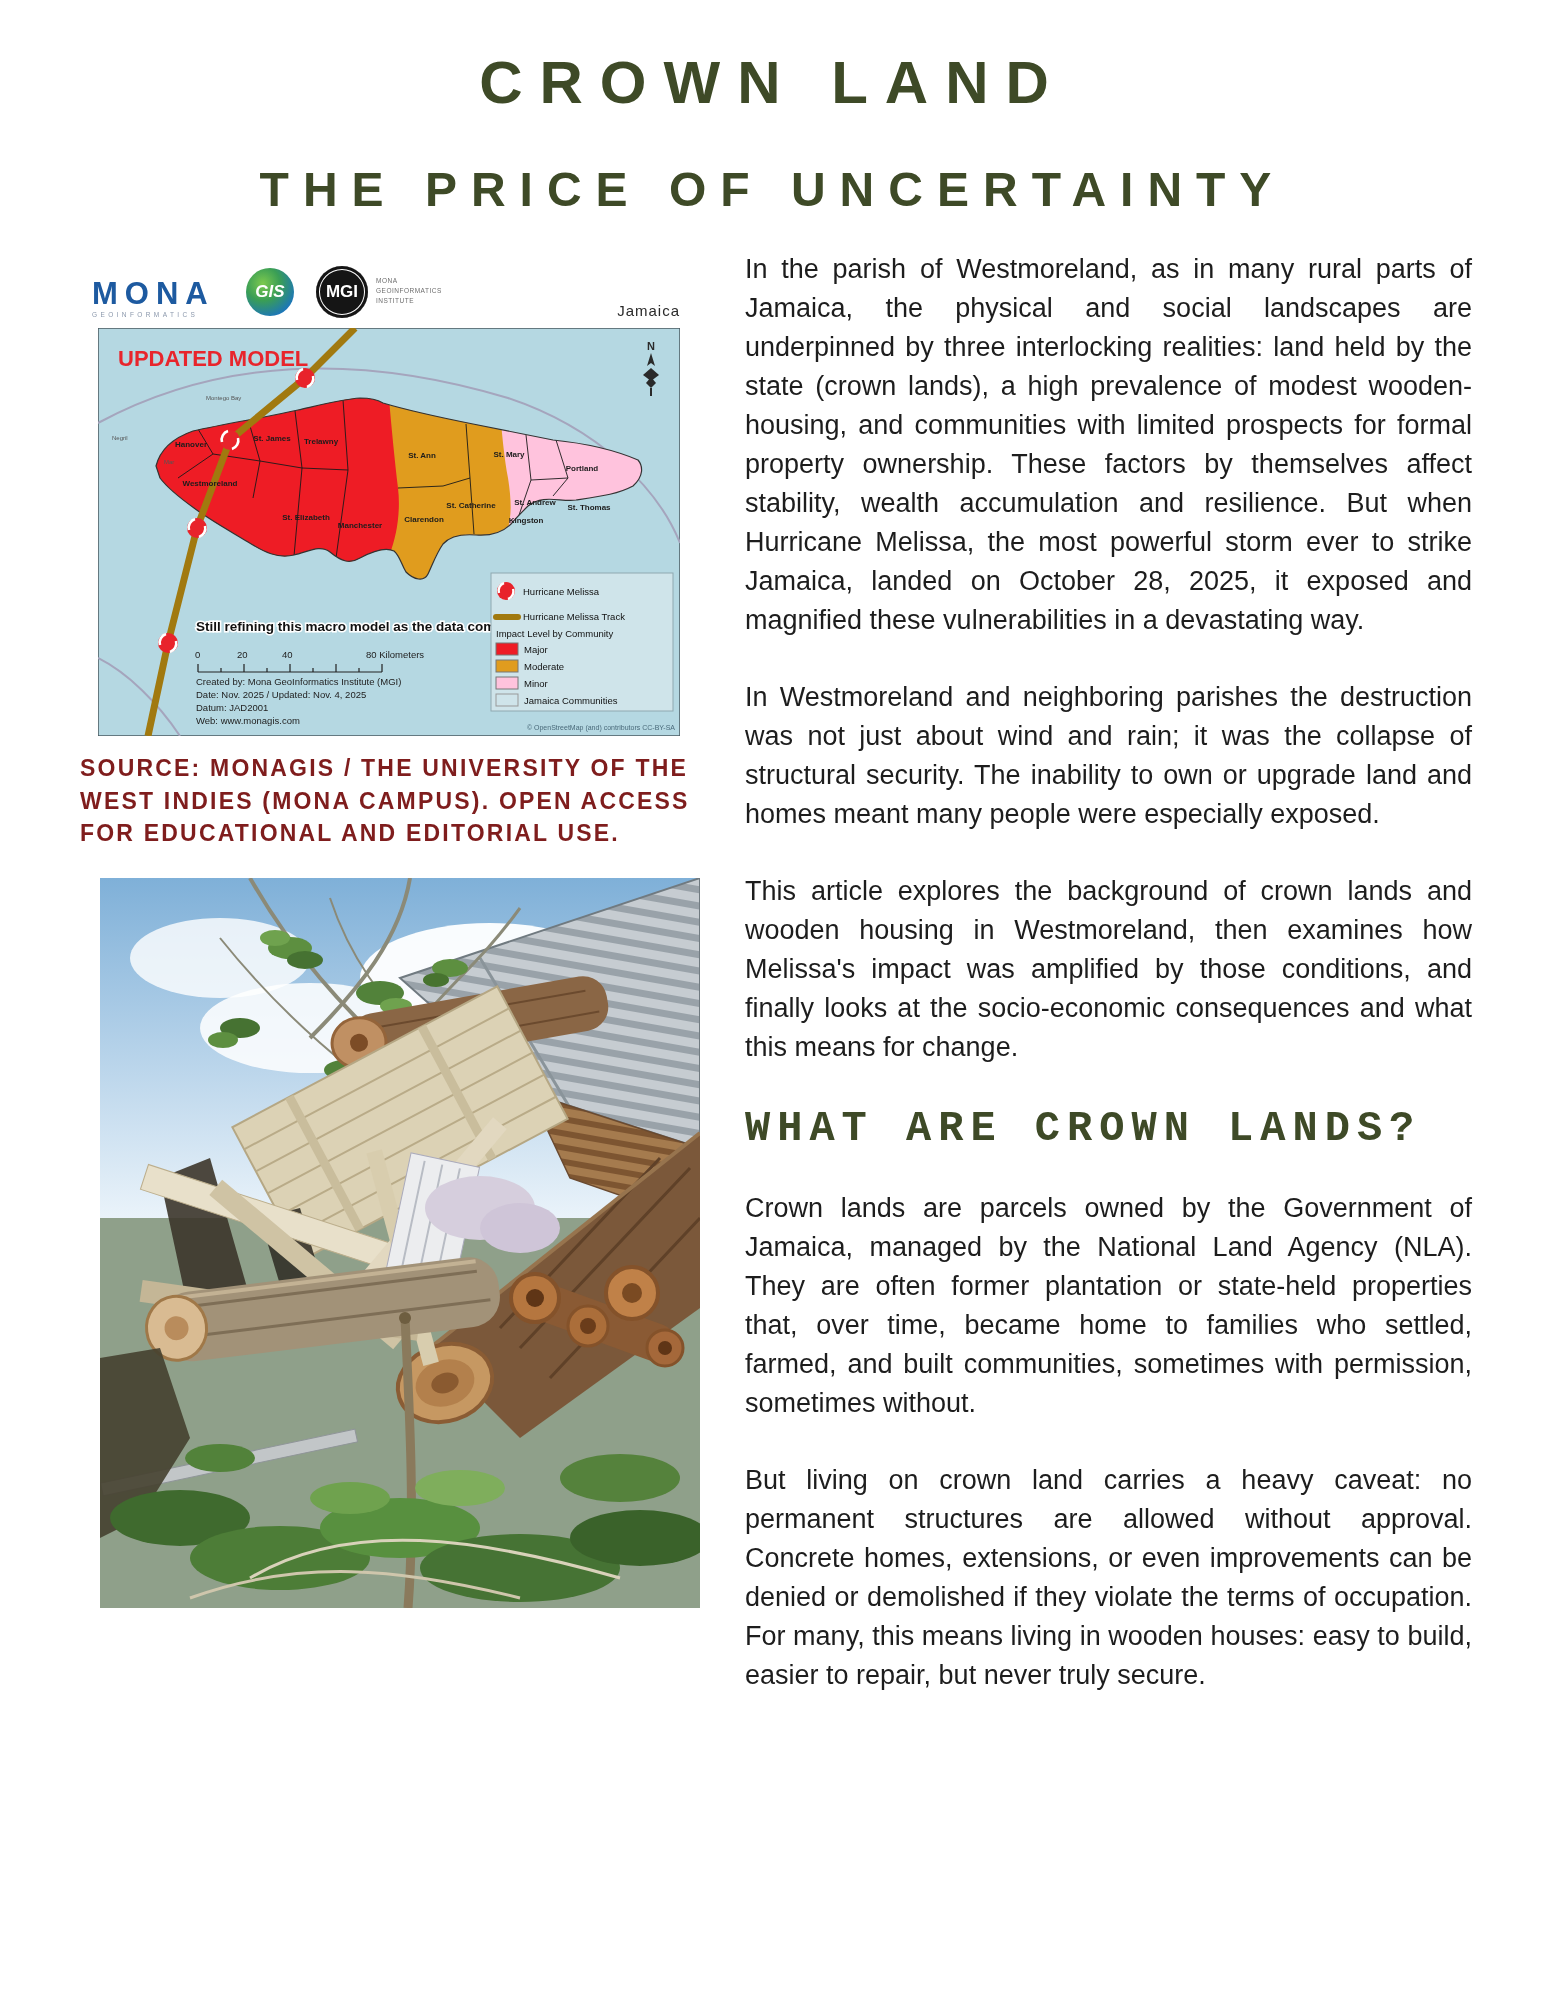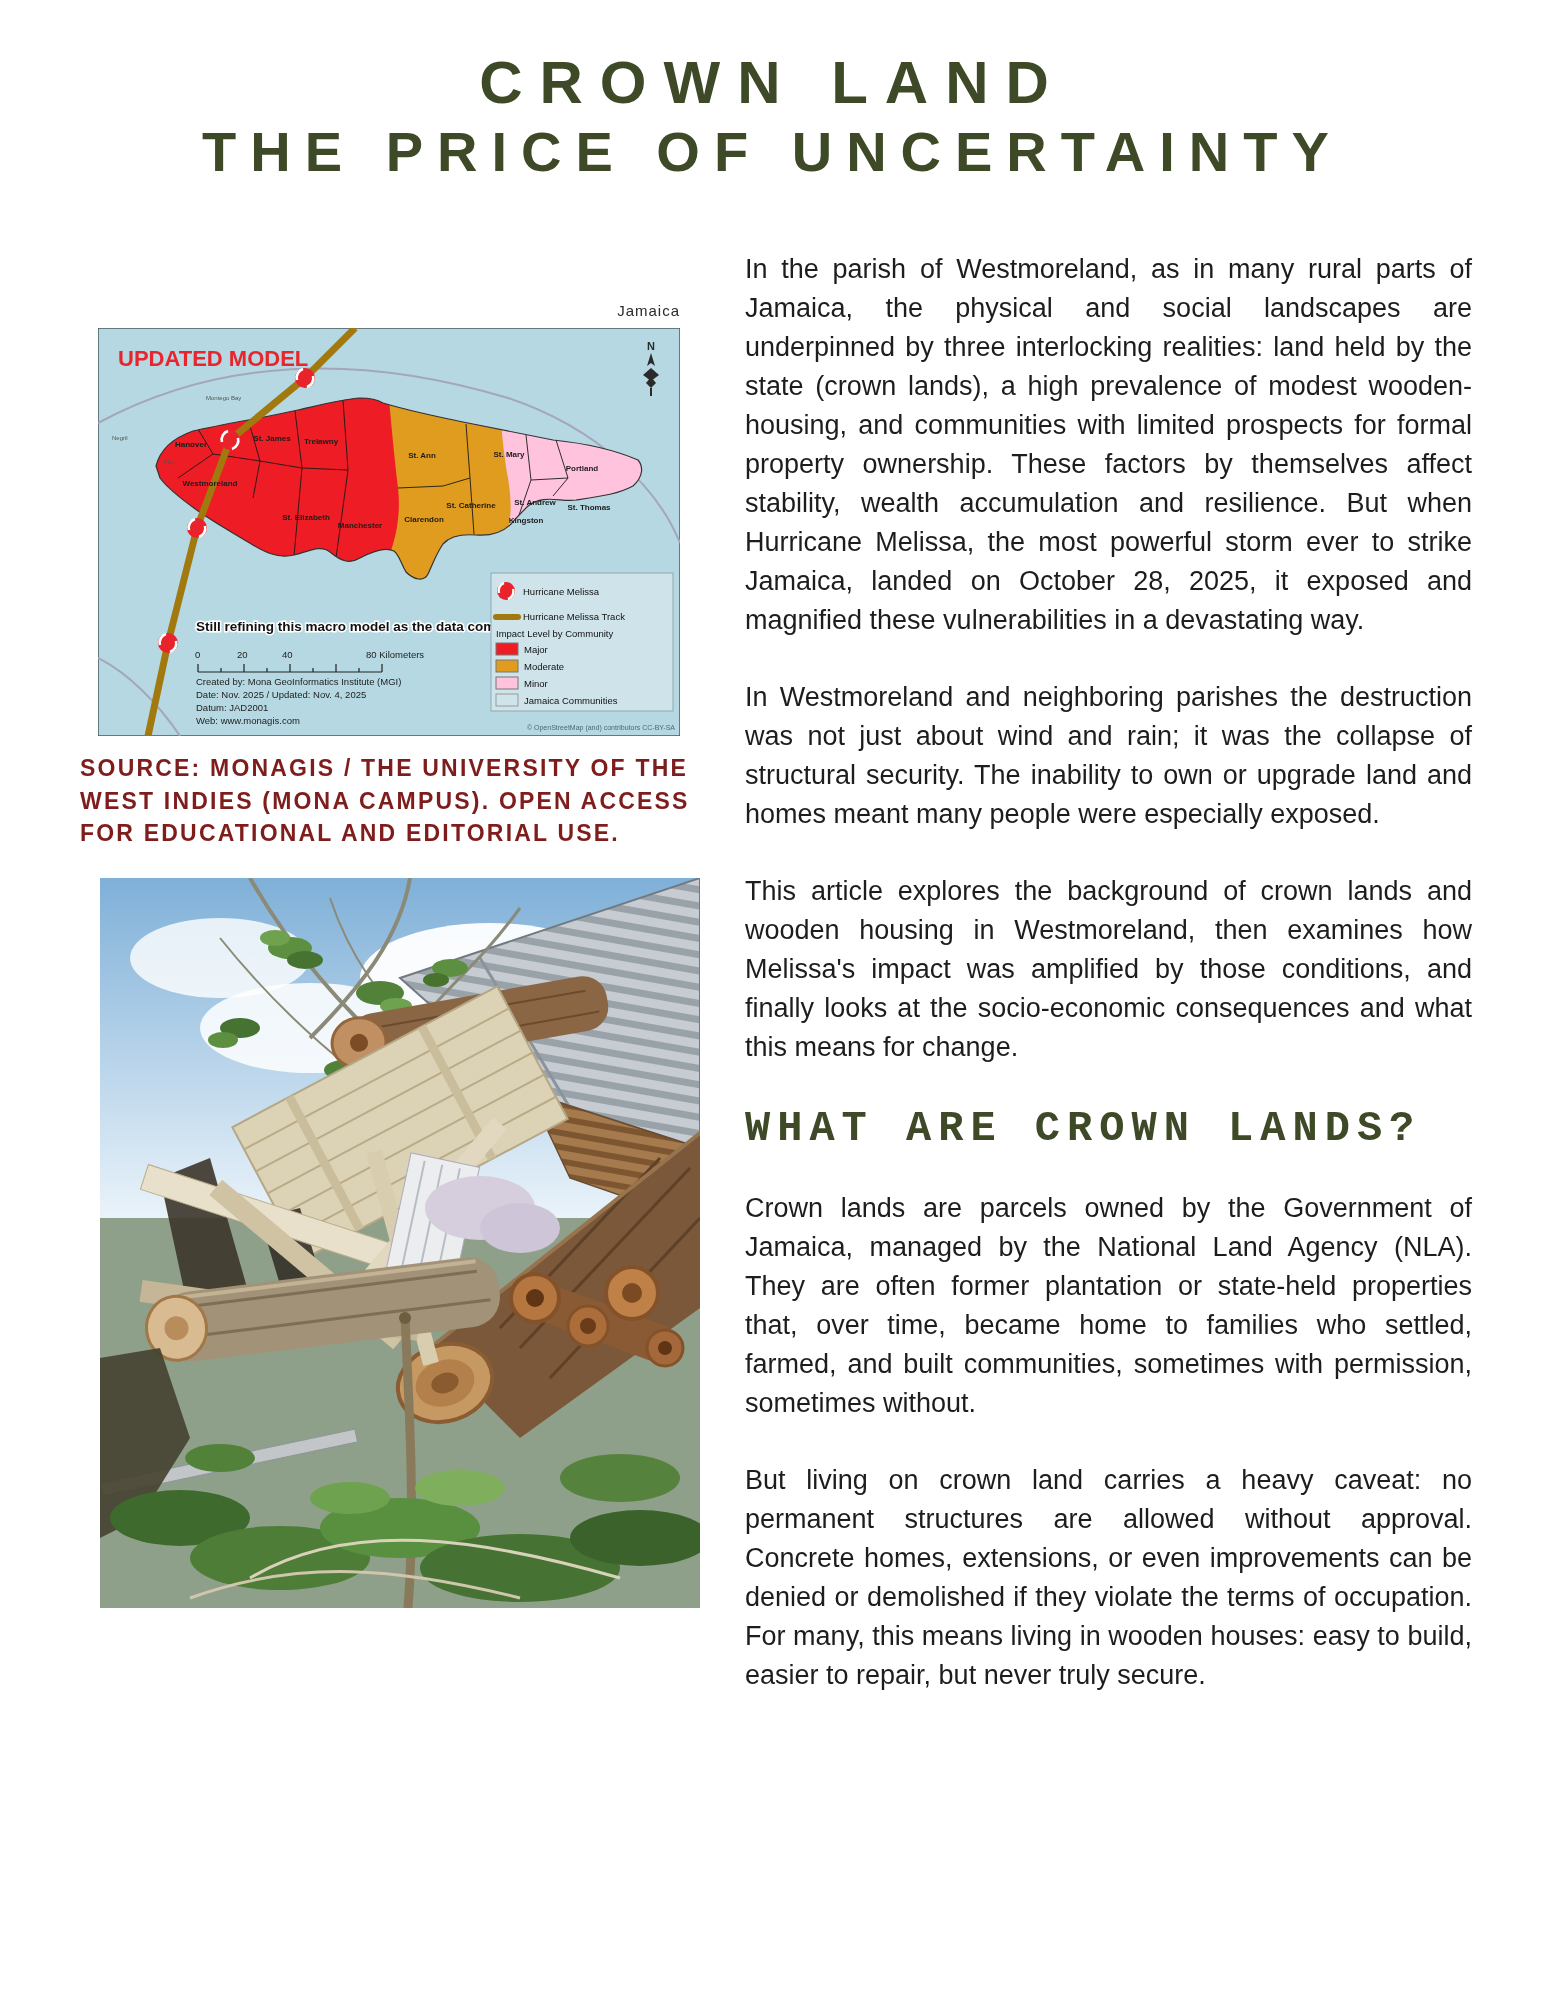--- a/index.html
+++ b/index.html
@@ -3,21 +3,21 @@
 <meta charset="utf-8">
 <style>
   html,body{margin:0;padding:0;background:#ffffff;}
   .page{position:relative;width:1545px;height:1810px;background:#fff;overflow:hidden;
         font-family:"Liberation Sans",sans-serif;color:#202020;}
 
   
   .title{position:absolute;top:48px;left:0;right:0;text-align:center;
          color:#3e4a27;font-weight:bold;line-height:1.18;}
   .title .t1{font-size:60px;letter-spacing:17px;}
-  .title .t2{font-size:56px;letter-spacing:14px;}
+  .title .t2{font-size:48px;letter-spacing:14px;margin-top:43px;}
 
   
   .map-figure{position:absolute;top:256px;left:78px;width:604px;height:482px;}
   .map-logos{position:relative;height:72px;}
   .mona-wrap{position:absolute;left:14px;top:22px;line-height:1;}
   .mona-text{color:#1d5aa0;font-weight:bold;font-size:31px;letter-spacing:7px;}
   .mona-sub{display:block;font-size:6.5px;letter-spacing:3.4px;color:#8a97ab;margin-top:3px;}
   .gis-globe{position:absolute;left:168px;top:12px;width:48px;height:48px;border-radius:50%;
              background:radial-gradient(circle at 35% 32%, #7cc94e 0%, #3a9e55 38%, #1b75bb 78%, #124f86 100%);
              color:#fff;font-style:italic;font-weight:bold;font-size:17px;
@@ -63,20 +63,33 @@
 <body>
 
 <div class="page">
 
   <div class="title">
     <div class="t1">CROWN LAND</div>
     <div class="t2">THE PRICE OF UNCERTAINTY</div>
   </div>
 
   <div class="map-figure">
+    <div class="map-logos">
+      <div class="mona-wrap">
+        <span class="mona-text">MONA</span>
+        <span class="mona-sub">GEOINFORMATICS</span>
+      </div>
+      <div class="gis-globe">
+        <span>GIS</span>
+      </div>
+      <div class="mgi-circle">
+        <span>MGI</span>
+      </div>
+      <div class="mgi-text">Mona Geoinformatics Institute</div>
+    </div>
     <div class="jamaica-label">Jamaica</div>
 
     <svg class="map-svg" width="582" height="408" viewBox="0 0 582 408" xmlns="http://www.w3.org/2000/svg">
       <defs>
         <clipPath id="islandClip">
           <path d="M58,138 C62,122 75,110 95,103 C130,95 165,90 200,82 C222,77 245,71 262,70 C272,70 280,72 285,75 C305,81 345,90 375,96 C395,100 425,106 455,112 C485,115 512,120 540,132 C545,138 546,148 535,158 C520,166 505,168 478,172 C462,174 445,166 430,178 C422,186 418,190 413,196 C405,204 392,208 378,207 C365,206 352,208 345,216 C338,226 334,238 330,246 C326,254 316,252 308,244 C303,236 302,228 296,223 C288,219 275,223 262,230 C252,236 244,234 232,224 C222,216 210,224 196,227 C180,231 166,224 150,214 C132,203 112,192 96,180 C82,170 68,158 62,150 Z"></path>
         </clipPath>
       </defs>
 
       <rect x="0" y="0" width="582" height="408" fill="#b5d8e2" stroke="#4a5a60" stroke-width="1.5"></rect>

